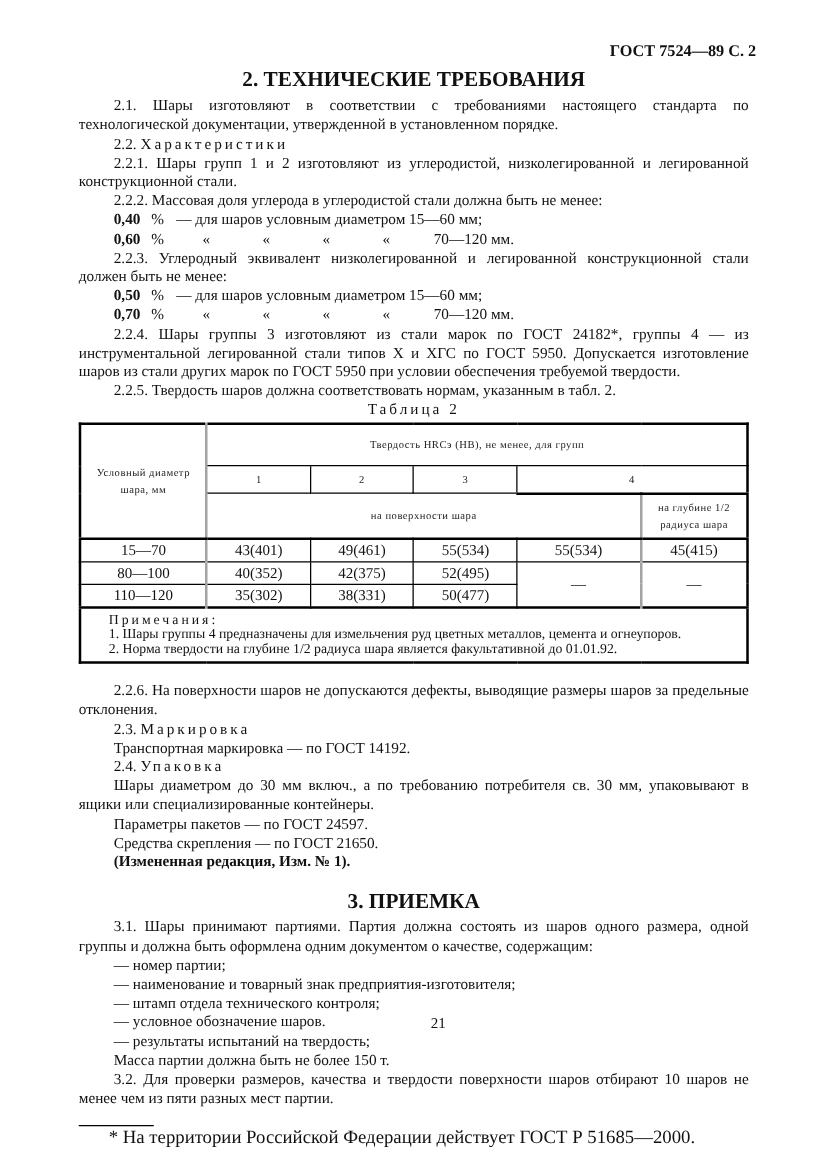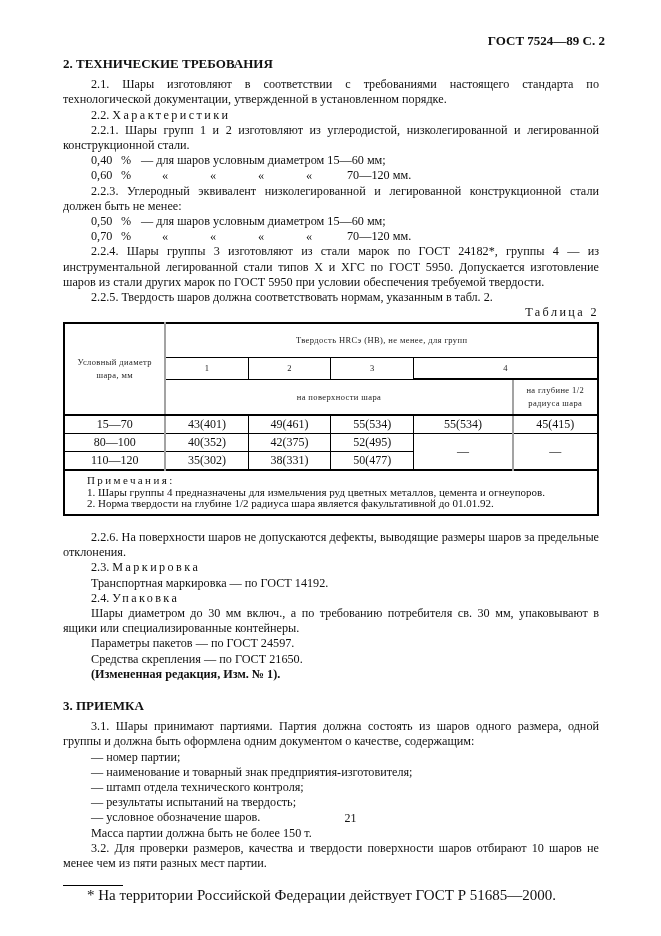--- a/index.html
+++ b/index.html
@@ -6,30 +6,30 @@
   body {
     width: 661px; height: 936px; position: relative; overflow: hidden;
     font-family: "Liberation Serif", "DejaVu Serif", serif;
     color: #111; font-size: 12.2px;
   }
   .page-header {
     position: absolute; right: 56px; top: 33px;
     font-weight: bold; font-size: 13px;
   }
   .content { position: absolute; left: 63px; top: 50px; width: 536px; line-height: 15.2px; }
-  .sec-title { text-align: left; font-weight: bold; font-size: 13px; margin: 6px 0 6px 0; }
+  .sec-title { text-align: center; font-weight: bold; font-size: 17px; margin: 6px 0 6px 0; }
   .p { text-align: justify; text-indent: 28px; margin: 0; }
   .pi { margin: 0; padding-left: 28px; }
   .sp { letter-spacing: 2.4px; }
   .pct-row { display: flex; padding-left: 28px; }
-  .pct-row .v { width: 30px; }
+  .pct-row .v { width: 30px; font-weight: bold; }
   .pct-row .u { width: 20px; }
   .pct-row .q { width: 48px; text-align: center; }
   .pct-row .r { margin-left: 14px; }
-  .table-caption { text-align: right; letter-spacing: 2.4px; margin: 0 0 2px 0; }
+  .table-caption { text-align: center; letter-spacing: 2.4px; margin: 0 0 2px 0; }
   table.t2 {
     width: 100%; border-collapse: collapse; font-size: 12px; line-height: 13px;
     border: 2px solid #000;
   }
   table.t2 td { border: 1px solid #000; text-align: center; padding: 2px 2px; }
   table.t2 .hdr { font-size: 8.5px; letter-spacing: 0.4px; color: #222; }
   table.t2 .thick-b { border-bottom: 2px solid #000; }
   table.t2 .thick-r { border-right: 2px solid #a3a3a3; }
   table.t2 .notes { text-align: left; padding: 4px 6px 4px 22px; font-size: 11px; line-height: 11.5px; border-top: 2px solid #000; }
   .spacer { height: 6px; }
@@ -43,20 +43,21 @@
 <div class="page-header">ГОСТ 7524—89 С. 2</div>
 
 <div class="content">
   <div class="sec-title">2. ТЕХНИЧЕСКИЕ ТРЕБОВАНИЯ</div>
   <p class="p">2.1. Шары изготовляют в соответствии с требованиями настоящего стандарта по технологической документации, утвержденной в установленном порядке.</p>
   <p class="pi">
     <span>2.2.</span>
     <span class="sp">Характеристики</span>
   </p>
   <p class="p">2.2.1. Шары групп 1 и 2 изготовляют из углеродистой, низколегированной и легированной конструкционной стали.</p>
+  <p class="p">2.2.2. Массовая доля углерода в углеродистой стали должна быть не менее:</p>
   <div class="pct-row">
     <span class="v">0,40</span>
     <span class="u">%</span>
     <span>— для шаров условным диаметром 15—60 мм;</span>
   </div>
   <div class="pct-row">
     <span class="v">0,60</span>
     <span class="u">%</span>
     <span class="q">«</span>
     <span class="q">«</span>
@@ -146,22 +147,22 @@
   <p class="pi">Параметры пакетов — по ГОСТ 24597.</p>
   <p class="pi">Средства скрепления — по ГОСТ 21650.</p>
   <p class="pi" style="font-weight:bold">(Измененная редакция, Изм. № 1).</p>
 
   <div class="spacer" style="height:10px"></div>
   <div class="sec-title">3. ПРИЕМКА</div>
   <p class="p">3.1. Шары принимают партиями. Партия должна состоять из шаров одного размера, одной группы и должна быть оформлена одним документом о качестве, содержащим:</p>
   <p class="pi">— номер партии;</p>
   <p class="pi">— наименование и товарный знак предприятия-изготовителя;</p>
   <p class="pi">— штамп отдела технического контроля;</p>
+  <p class="pi">— условное обозначение шаров.</p>
   <p class="pi">— результаты испытаний на твердость;</p>
-  <p class="pi">— условное обозначение шаров.</p>
   <p class="pi">Масса партии должна быть не более 150 т.</p>
   <p class="p">3.2. Для проверки размеров, качества и твердости поверхности шаров отбирают 10 шаров не менее чем из пяти разных мест партии.</p>
 
   <div class="footnote-rule"></div>
   <div class="footnote">* На территории Российской Федерации действует ГОСТ Р 51685—2000.</div>
 </div>
 
 <div class="page-number">21</div>
 
 </body></html>

